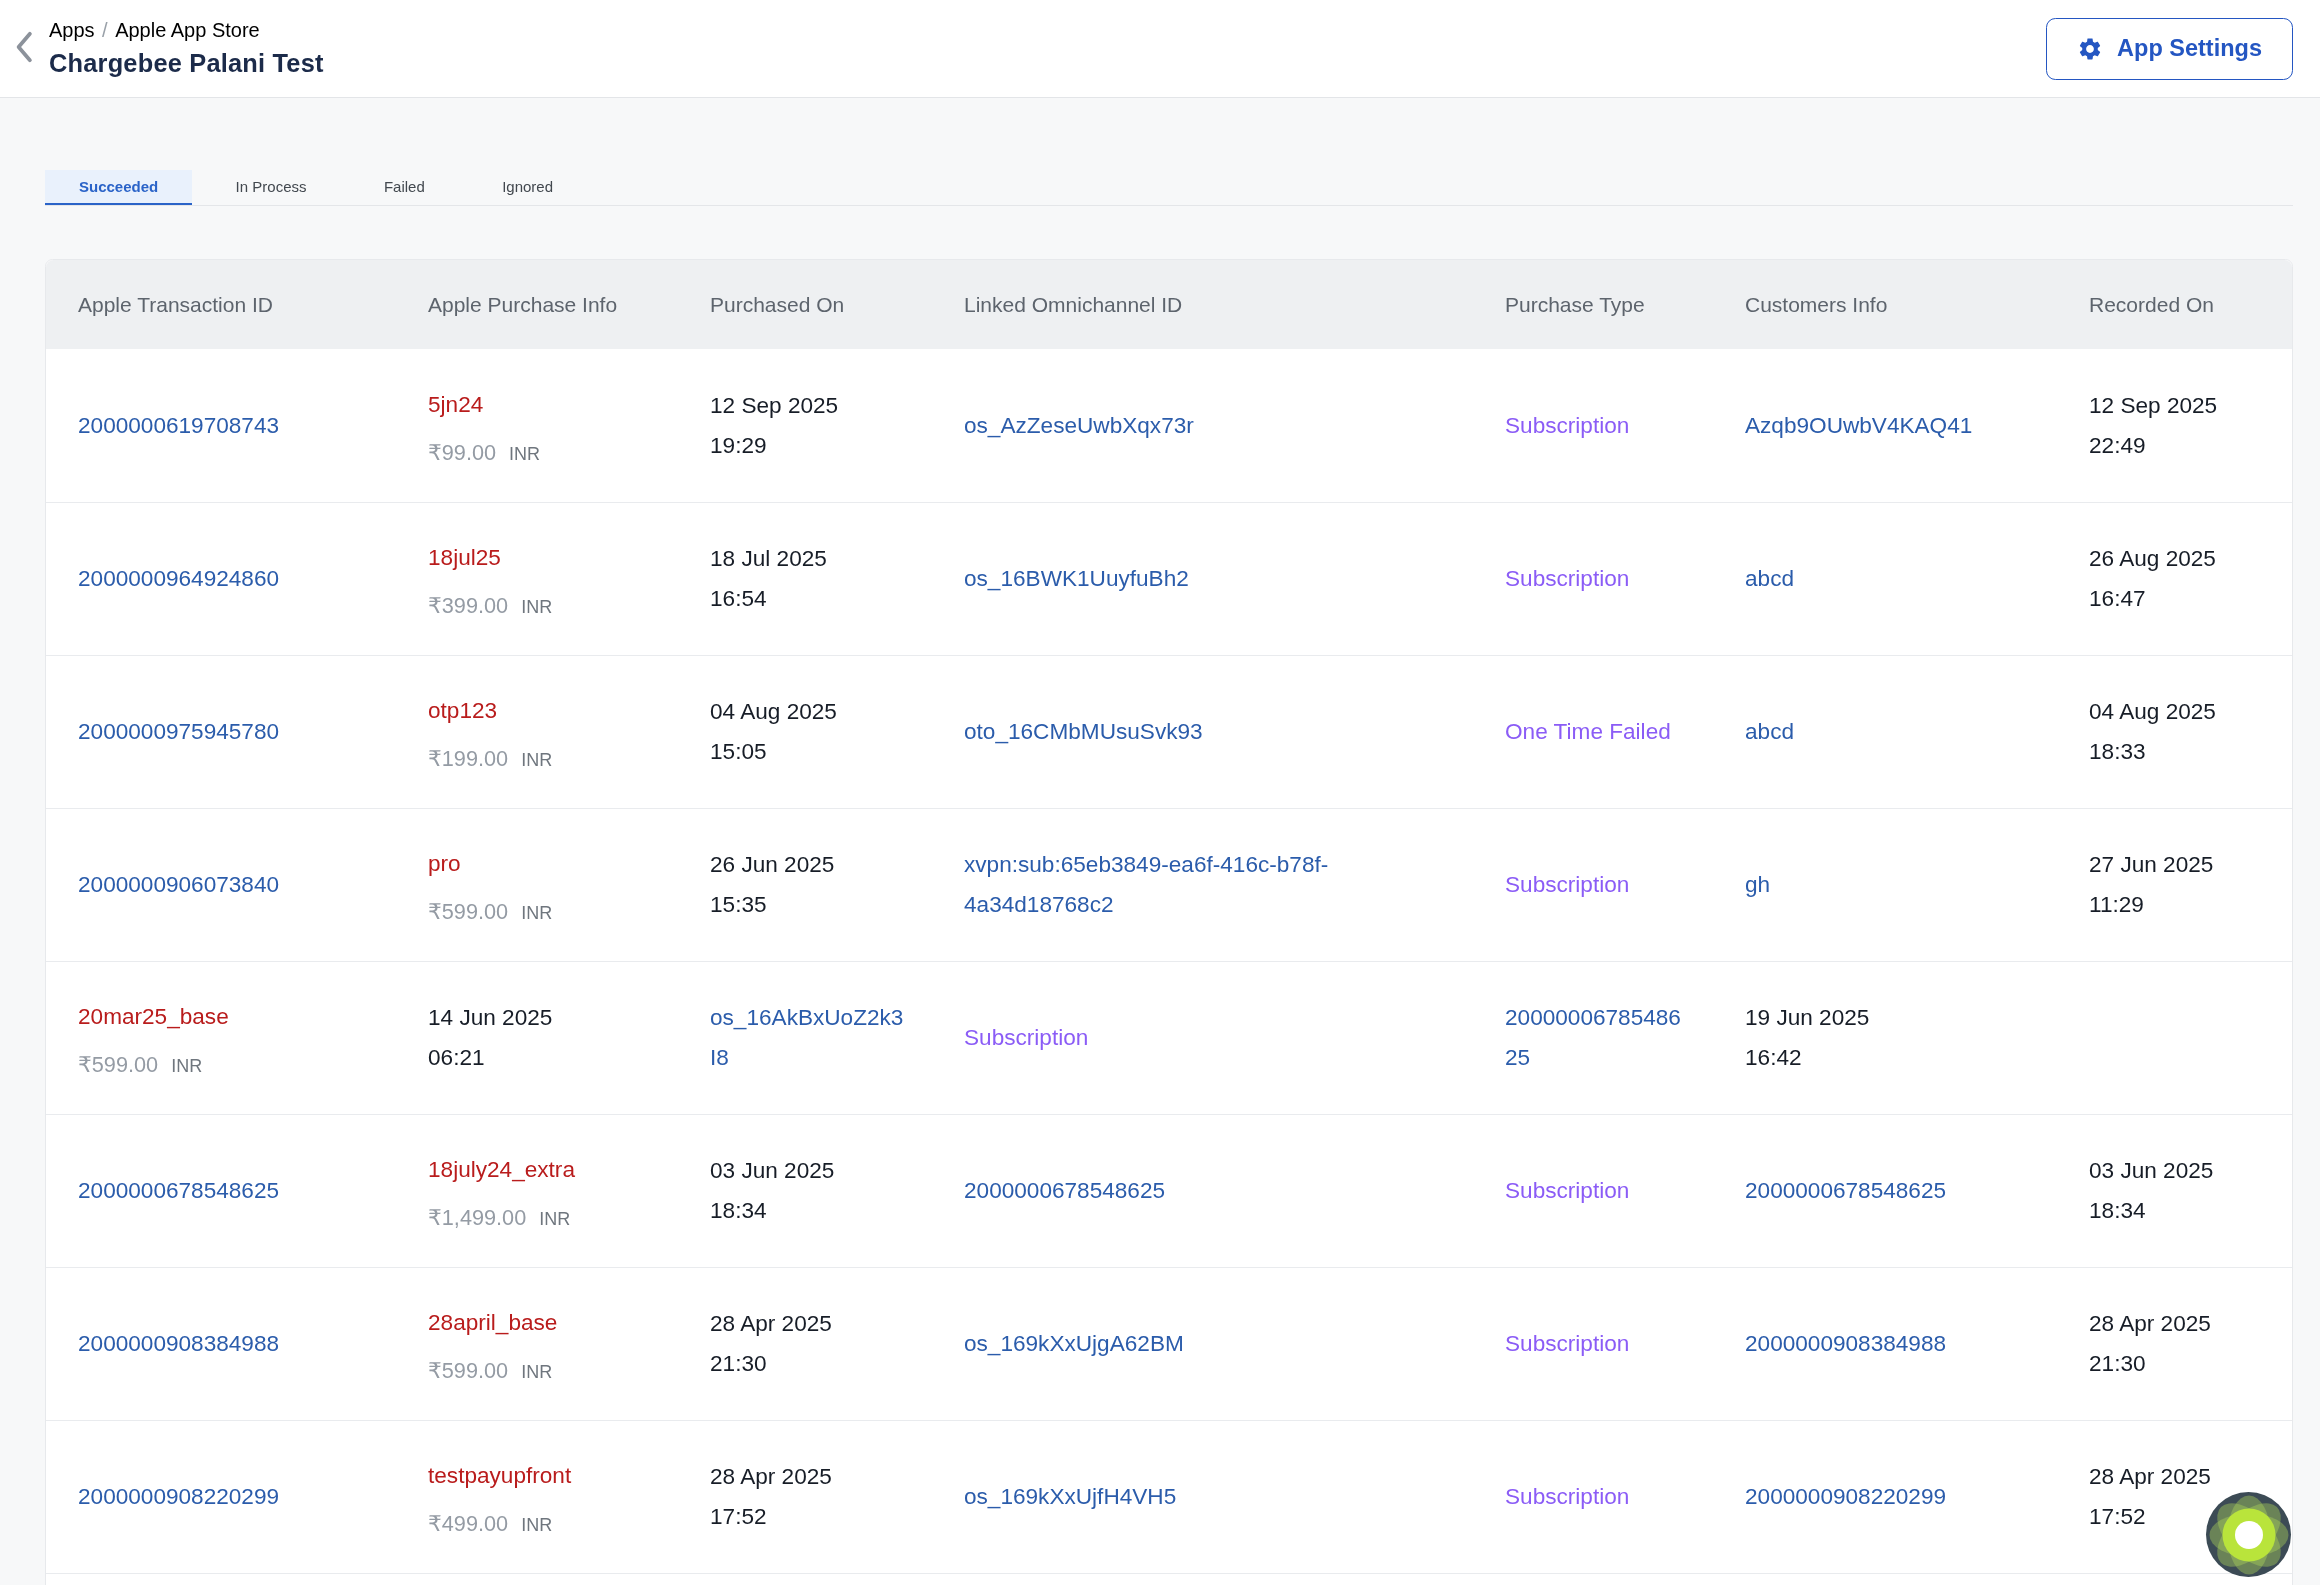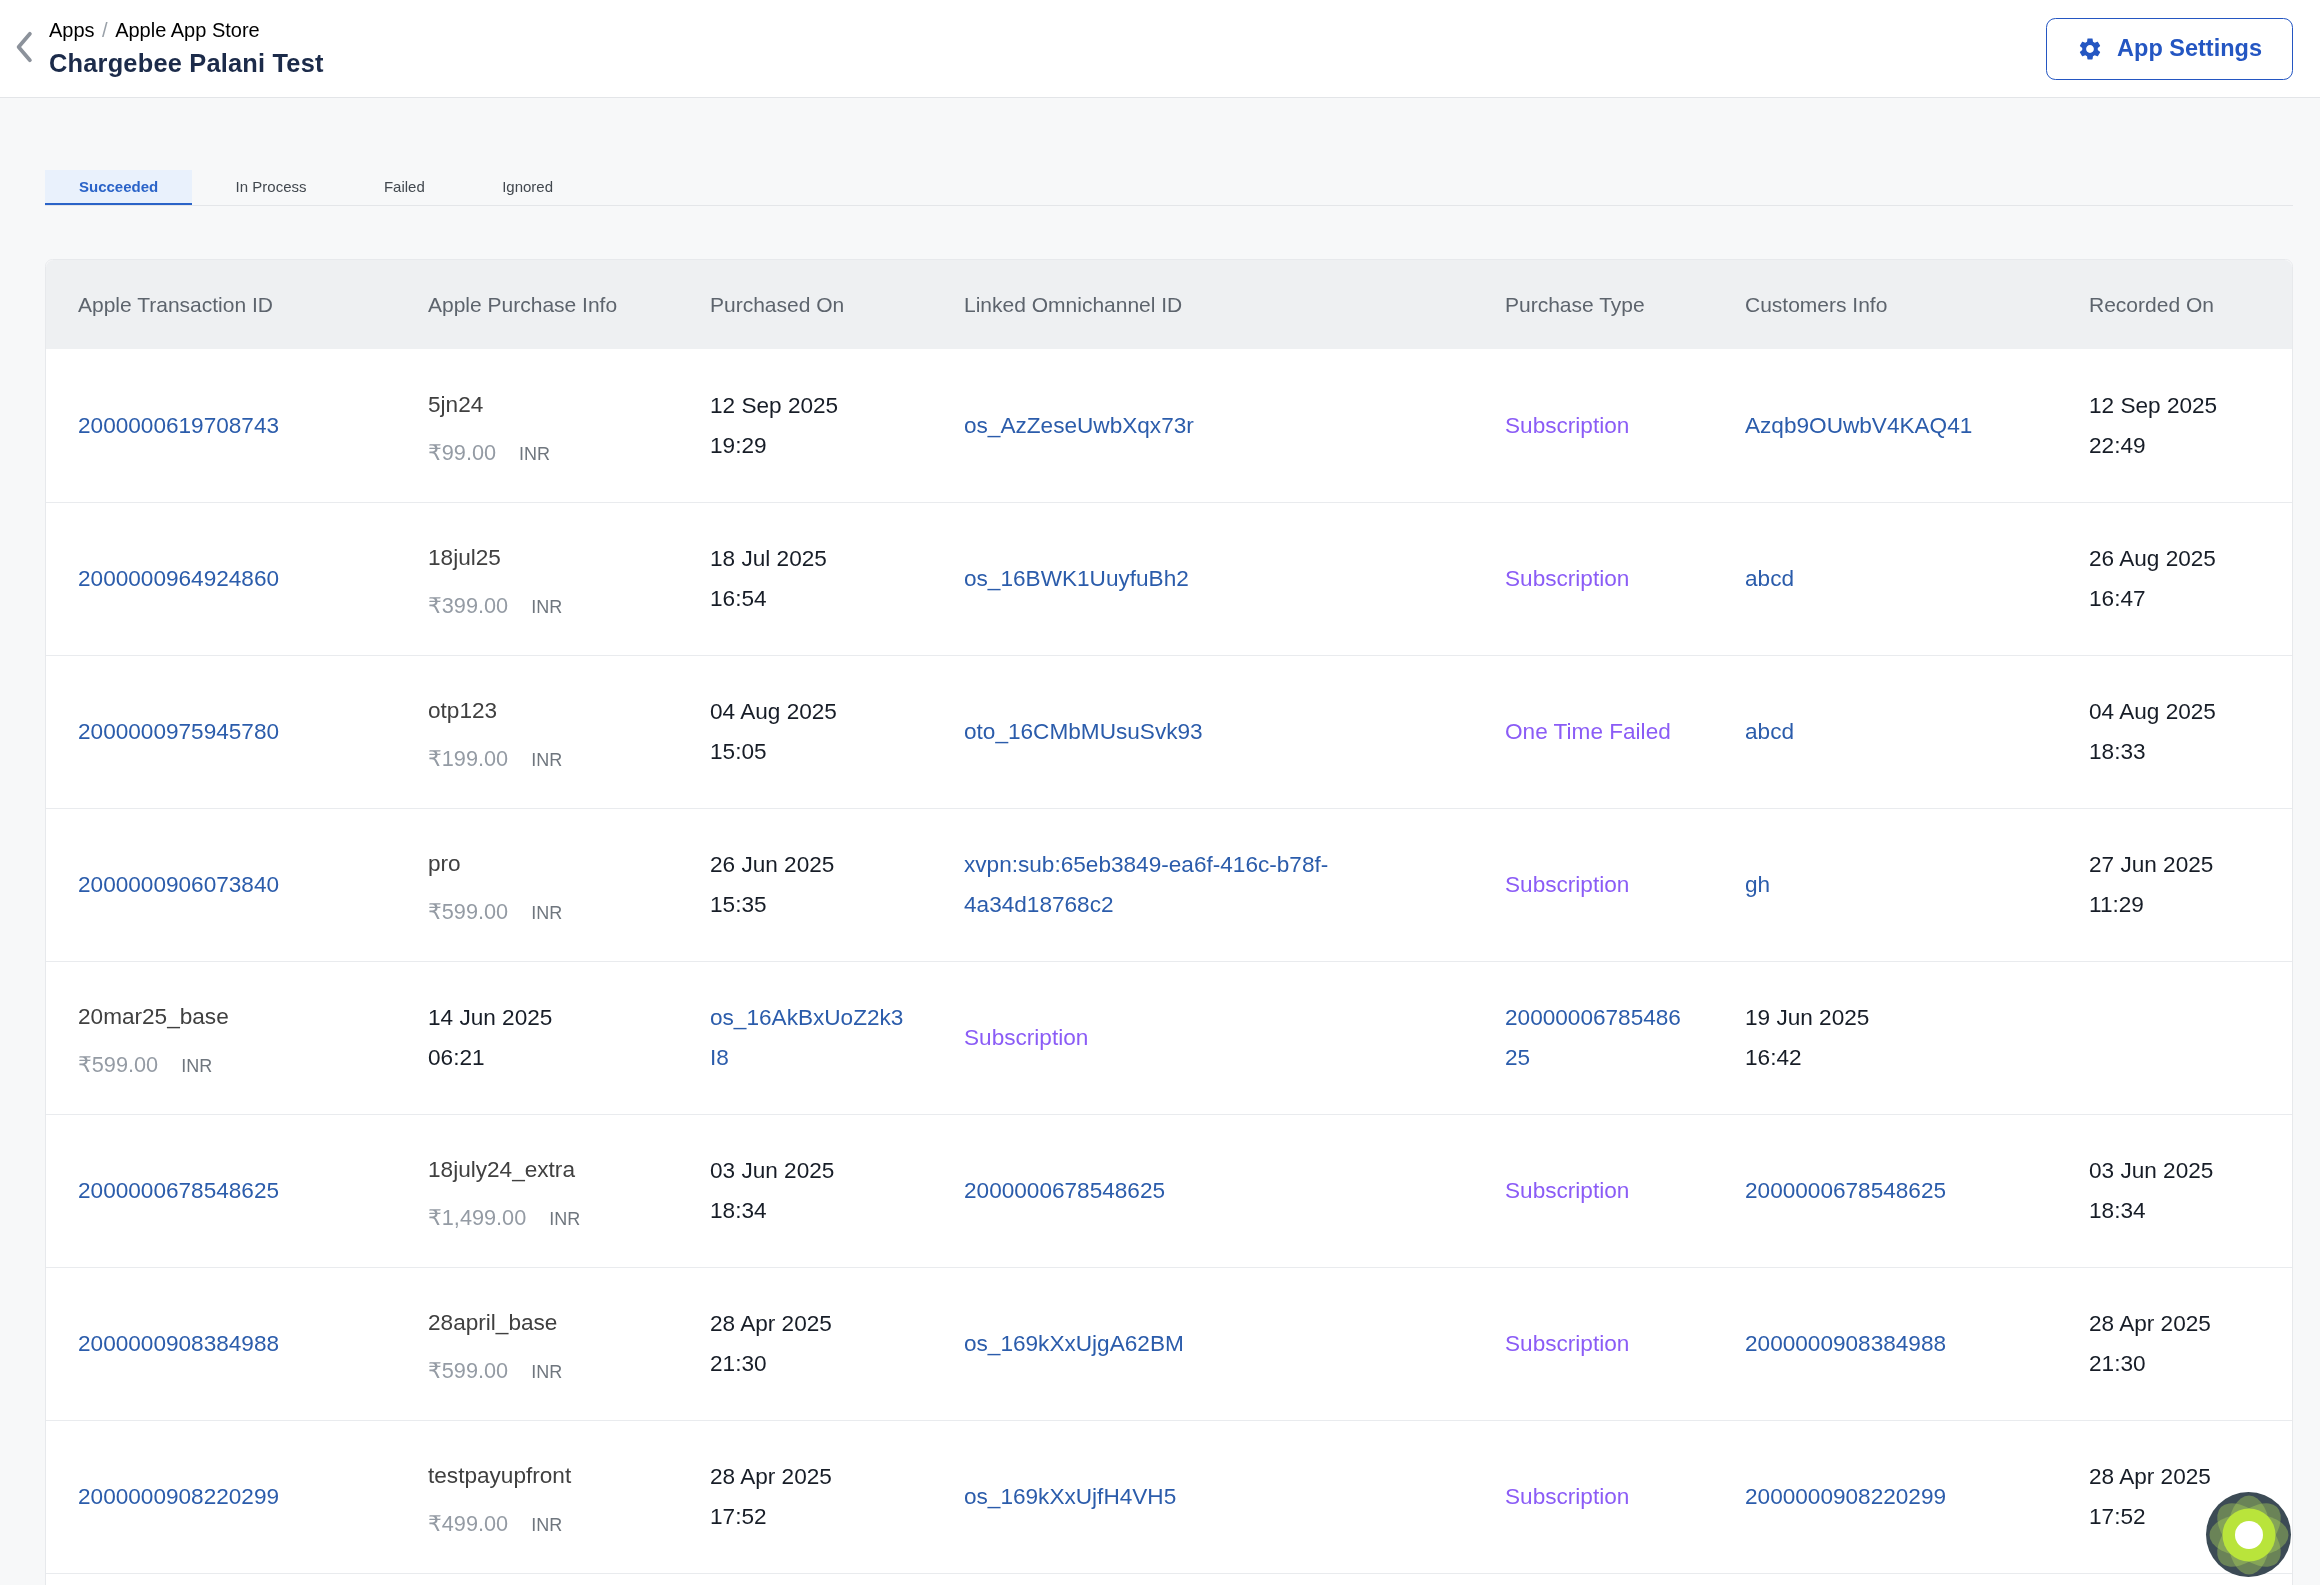--- a/index.html
+++ b/index.html
@@ -56,22 +56,22 @@
   }
   .thead {
     background:#eef0f2; height:89px; align-items:center;
     border-radius:7.5px 7.5px 0 0; color:#5d646d; font-size:21px;
   }
   .hcell { padding:0 19px 0 32px; }
   .trow { min-height:153px; align-items:center; border-top:0.9px solid #e9ebee; font-size:22.6px; }
   .trow:first-of-type { border-top:none; }
   .cell { padding:26px 24.5px 26px 32px; line-height:40px; }
   a.cell-link { color:#2b5cab; text-decoration:none; cursor:pointer; overflow-wrap:break-word; word-break:break-word; }
-  .pname { color:#404040; margin-bottom:13px; line-height:30px;margin-top:12px; }
-  .pprice { display:flex; align-items:baseline; gap:23px; }
+  .pname { color:#b91c1c; margin-bottom:13px; line-height:30px;margin-top:12px; }
+  .pprice { display:flex; align-items:baseline; gap:13px; }
   .amount { color:#949ba4; font-size:21.7px; }
   .currency { color:#6f767e; font-size:18px; }
   .date-line { line-height:40px; }
   .type-cell { color:#8b5cf6; }
   .partial-row { height:38px; border-top:0.9px solid #e9ebee; }
   
   .floating-widget {
     position:fixed; left:2206px; top:1492px; width:85px; height:85px;
     border-radius:50%; background:#3c4b55; cursor:pointer; z-index:50;
   }

